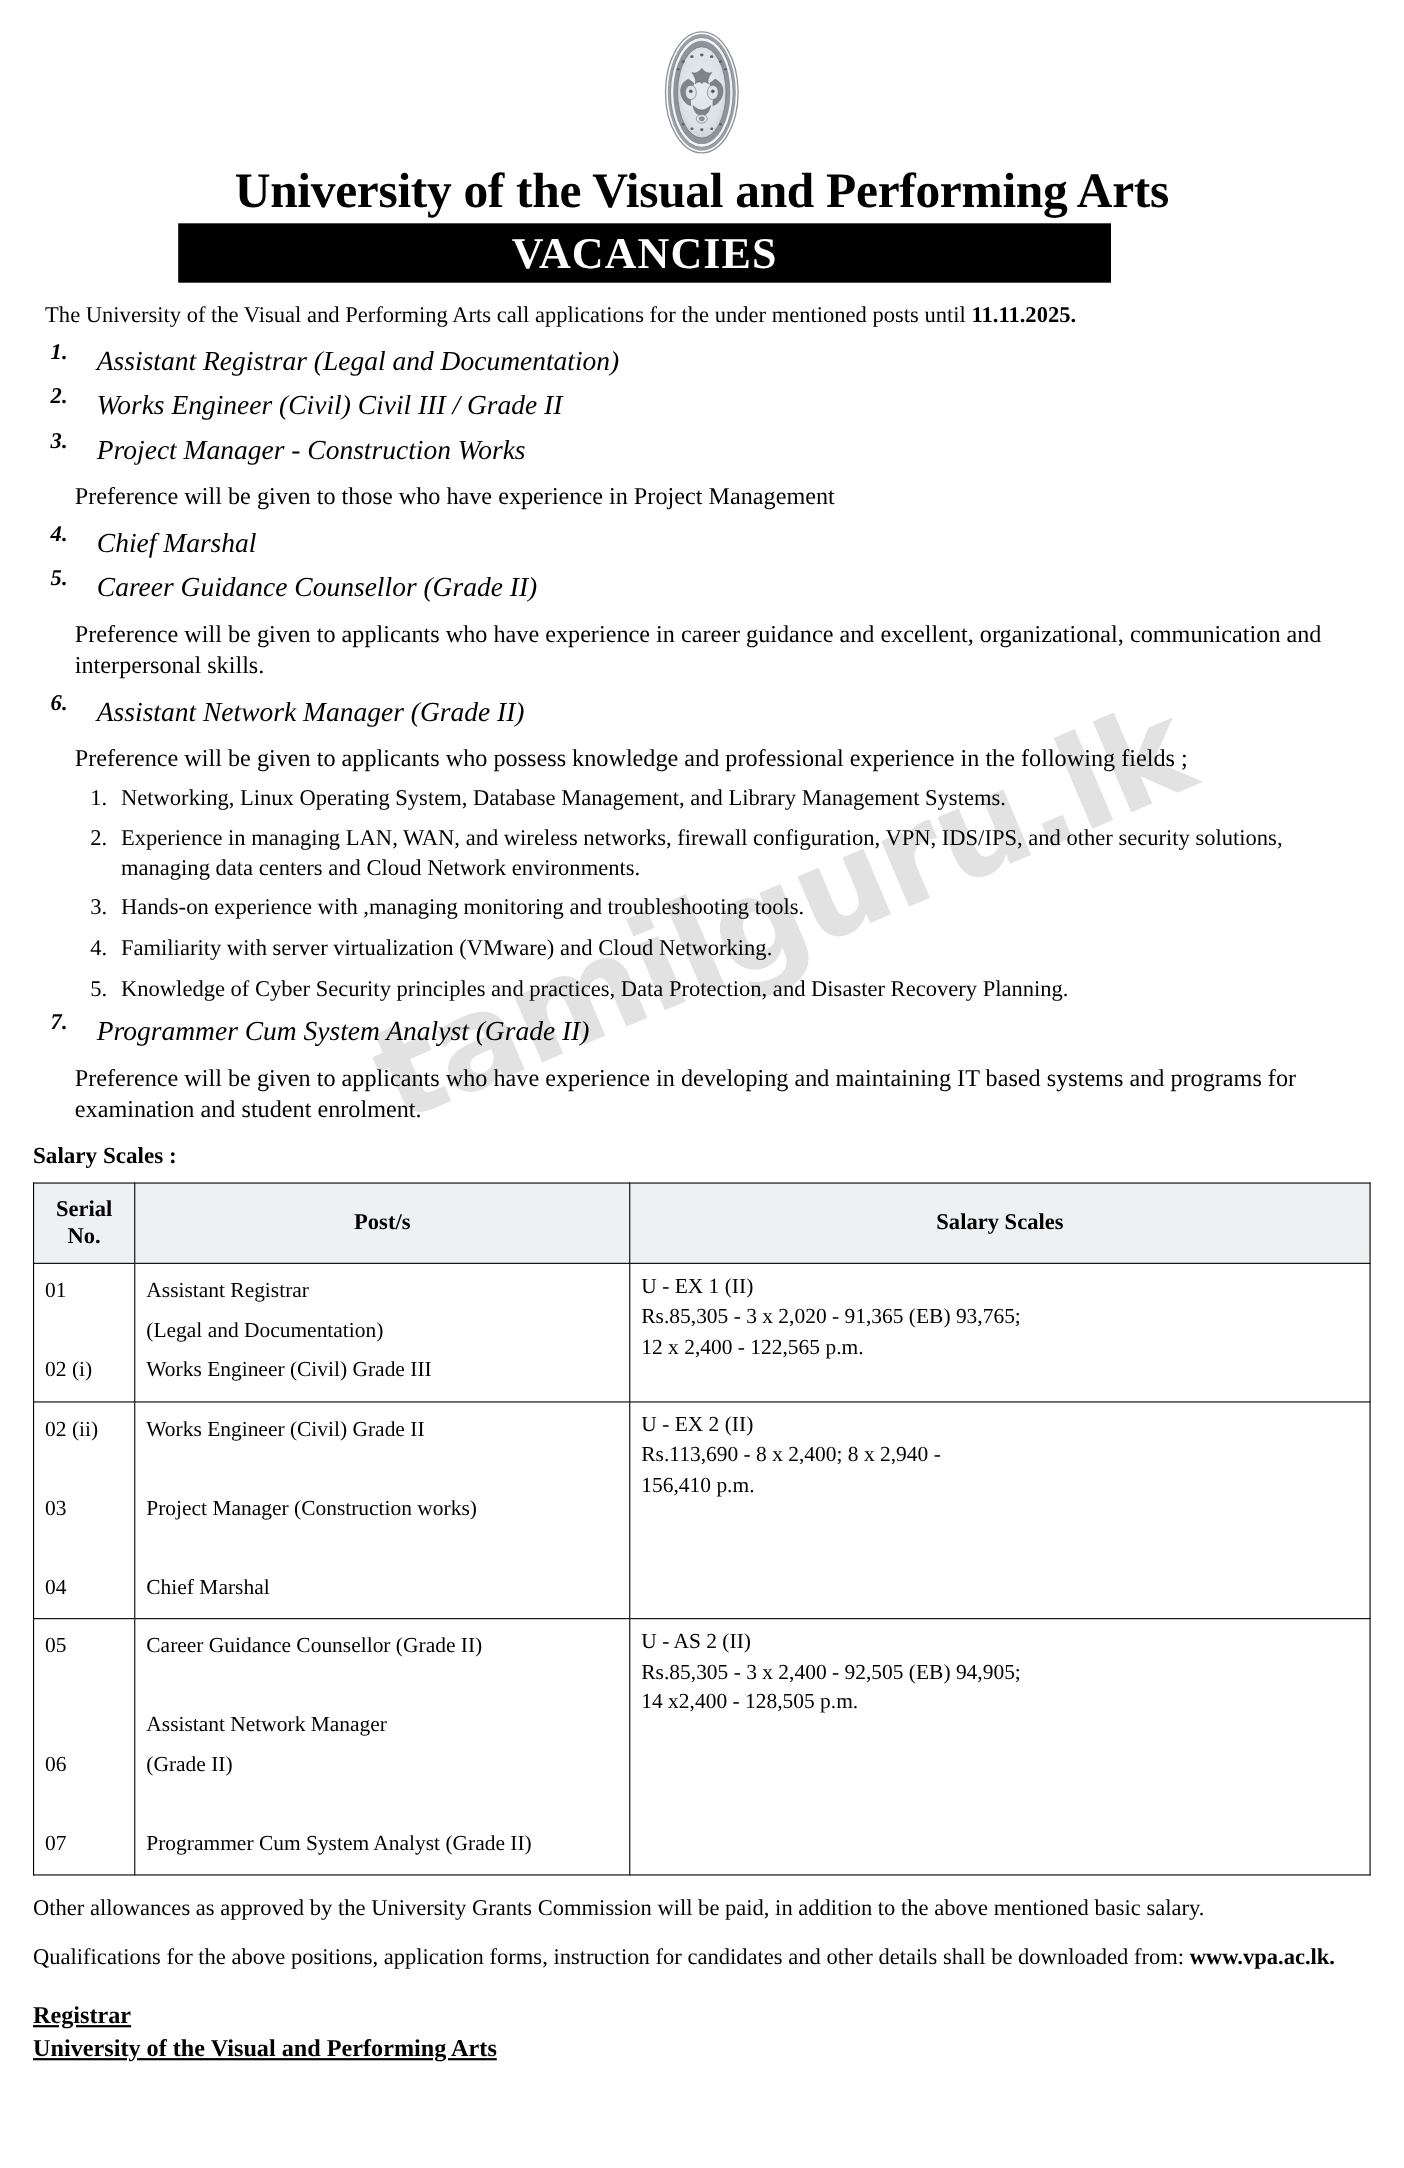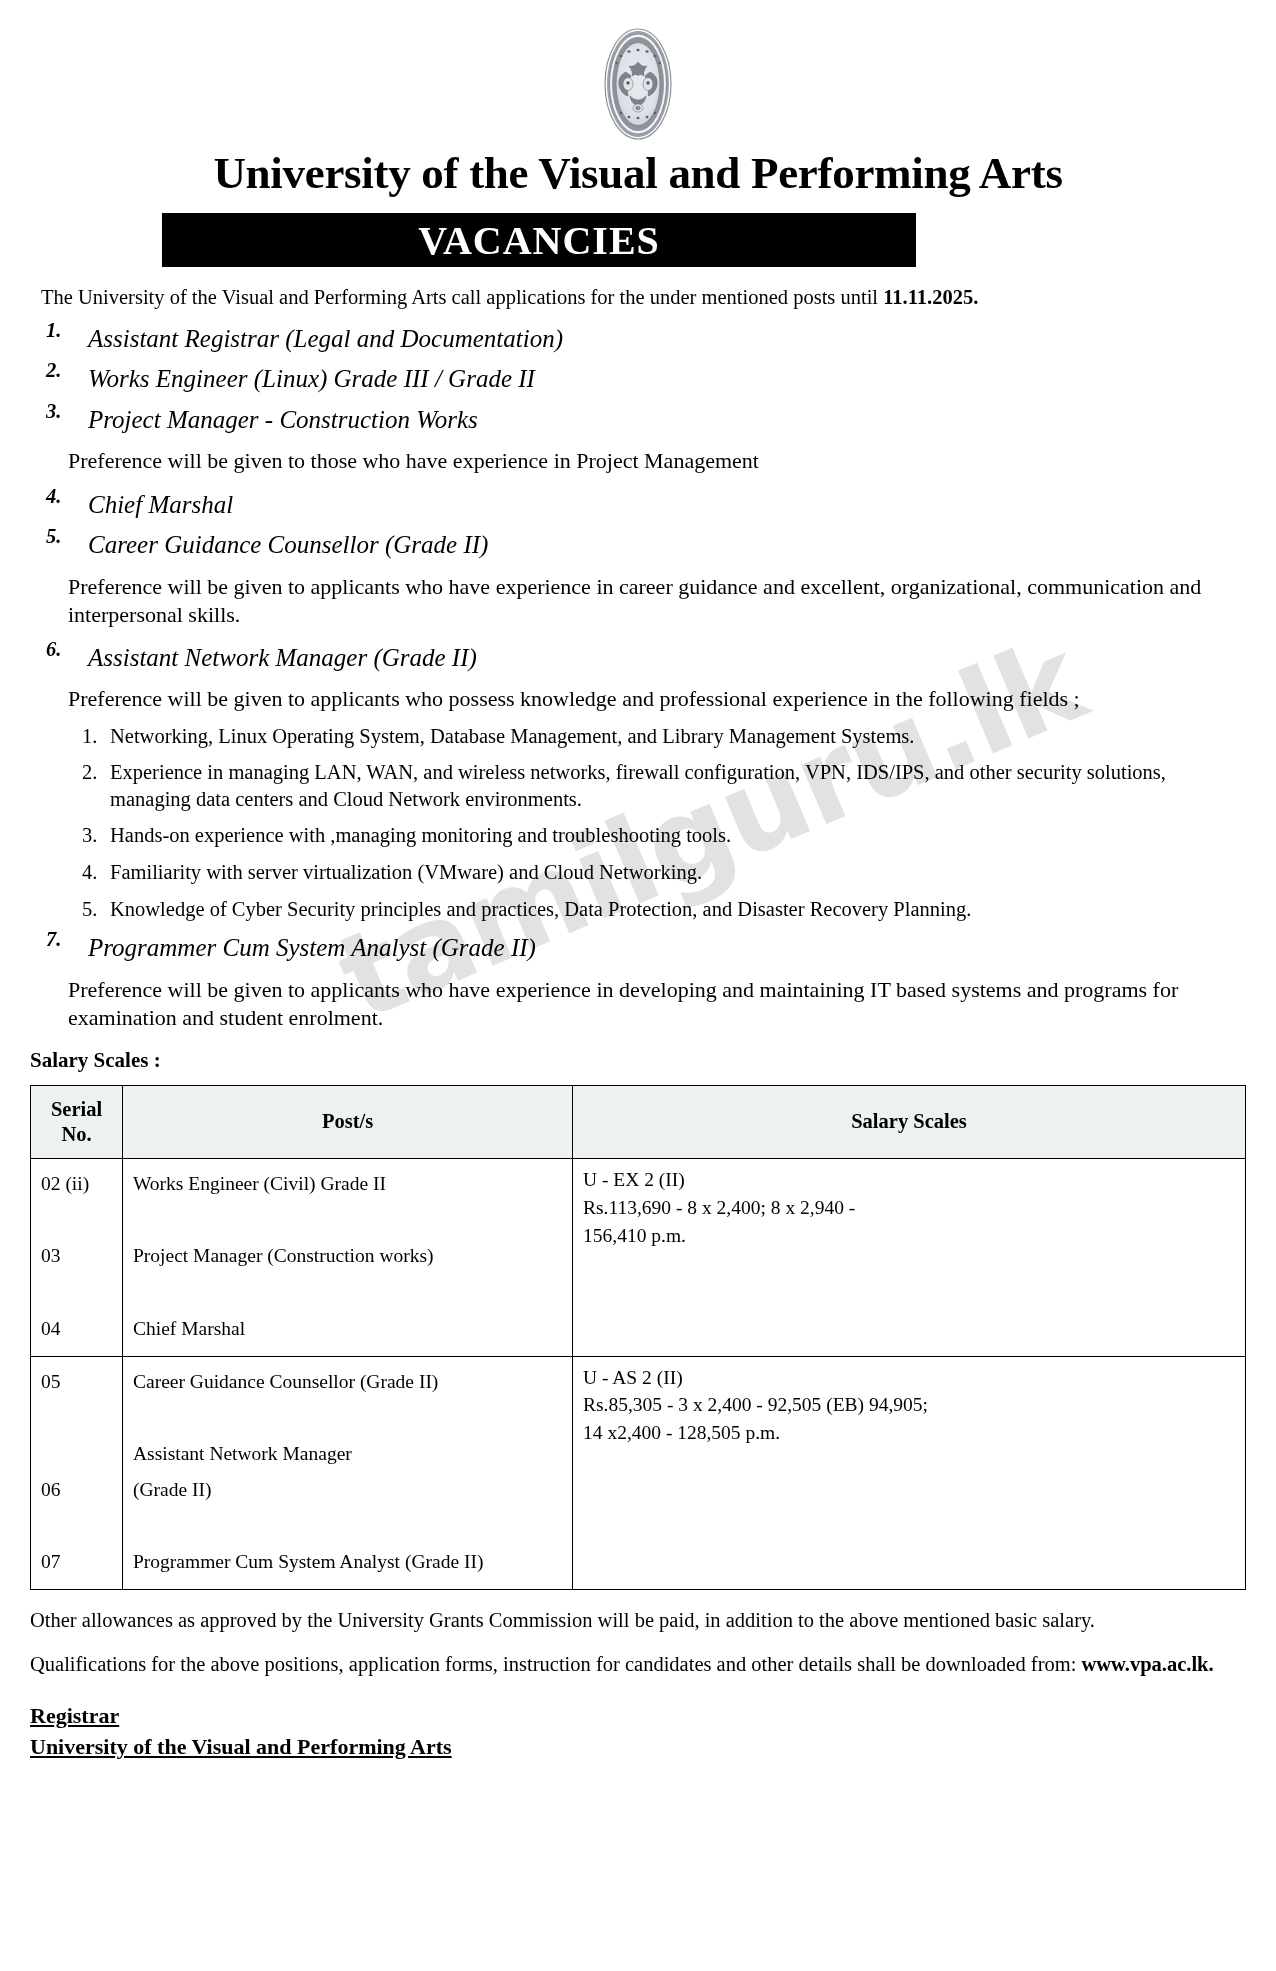--- a/index.html
+++ b/index.html
@@ -61,24 +61,24 @@
   .org-title {
     text-align: center;
     font-weight: 700;
     font-size: 45px;
     line-height: 1.05;
     letter-spacing: -0.3px;
     margin: 8px 0 0 0;
     white-space: nowrap;
   }
   .vacancies-bar {
-    margin: 16px 0 0 0;
+    margin: 6px 0 0 0;
     background: #000000;
     height: 54px;
-    width: 754px;
+    width: 848px;
     margin-left: 132px;
     display: flex;
     align-items: center;
     justify-content: center;
   }
   .vacancies-bar span {
     color: #ffffff;
     font-weight: 700;
     font-size: 40px;
     letter-spacing: 1px;
@@ -269,21 +269,21 @@
 
     <p class="intro"><span>The University of the Visual and Performing Arts call applications for the under mentioned posts until </span><b>11.11.2025.</b></p>
 
     <ol class="posts" id="posts-list">
         <li>
           <span class="post-num">1.</span>
           <div class="post-title">Assistant Registrar (Legal and Documentation)</div>
         </li>
         <li>
           <span class="post-num">2.</span>
-          <div class="post-title">Works Engineer (Linux) Grade III / Grade II</div>
+          <div class="post-title">Works Engineer (Civil) Civil III / Grade II</div>
         </li>
         <li>
           <span class="post-num">3.</span>
           <div class="post-title">Project Manager - Construction Works</div>
           <div class="post-note">Preference will be given to those who have experience in Project Management</div>
         </li>
         <li>
           <span class="post-num">4.</span>
           <div class="post-title">Chief Marshal</div>
         </li>
@@ -321,20 +321,31 @@
       </colgroup>
       <thead>
         <tr>
           <th>Serial
 No.</th>
           <th>Post/s</th>
           <th>Salary Scales</th>
         </tr>
       </thead>
       <tbody id="salary-body">
+          <tr class="grp-a">
+            <td class="serial">01
+
+02 (i)</td>
+            <td class="post">Assistant Registrar
+(Legal and Documentation)
+Works Engineer (Civil) Grade III</td>
+            <td class="salary-cell">U - EX 1 (II)
+Rs.85,305 - 3 x 2,020 - 91,365 (EB) 93,765;
+12 x 2,400 - 122,565 p.m.</td>
+          </tr>
           <tr class="grp-b">
             <td class="serial">02 (ii)
 
 03
 
 04</td>
             <td class="post">Works Engineer (Civil) Grade II
 
 Project Manager (Construction works)
 

